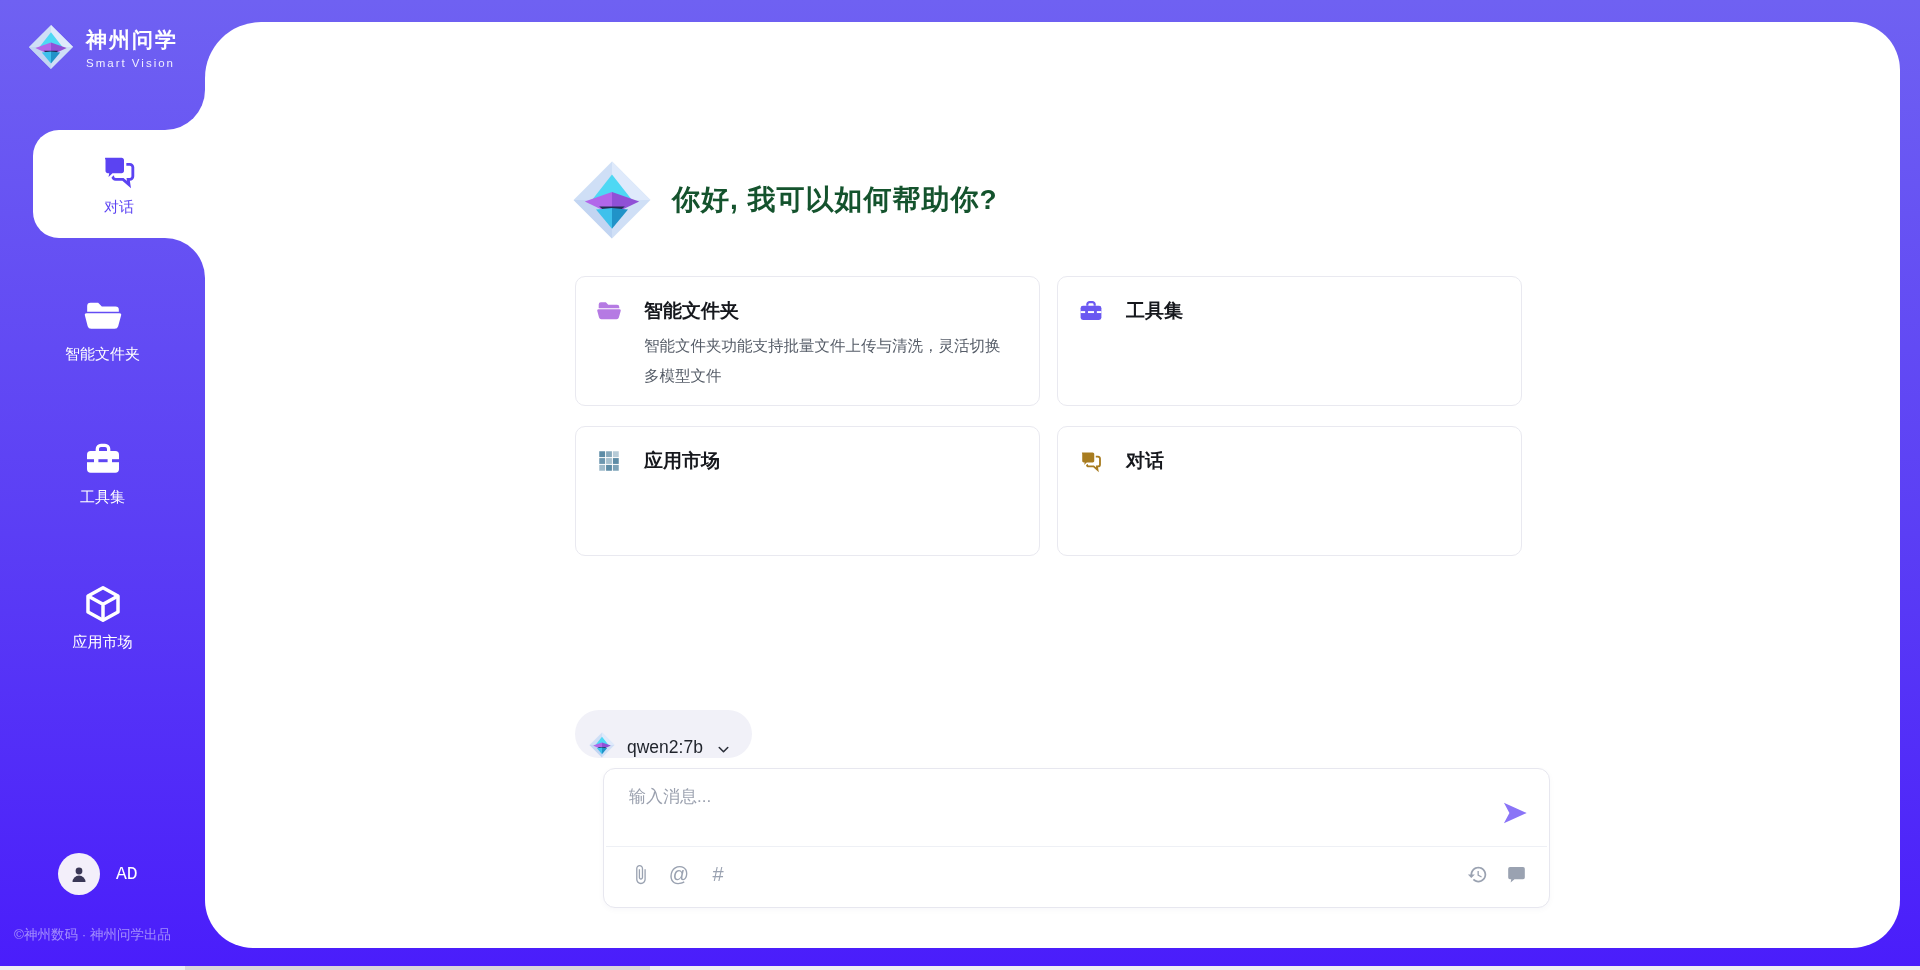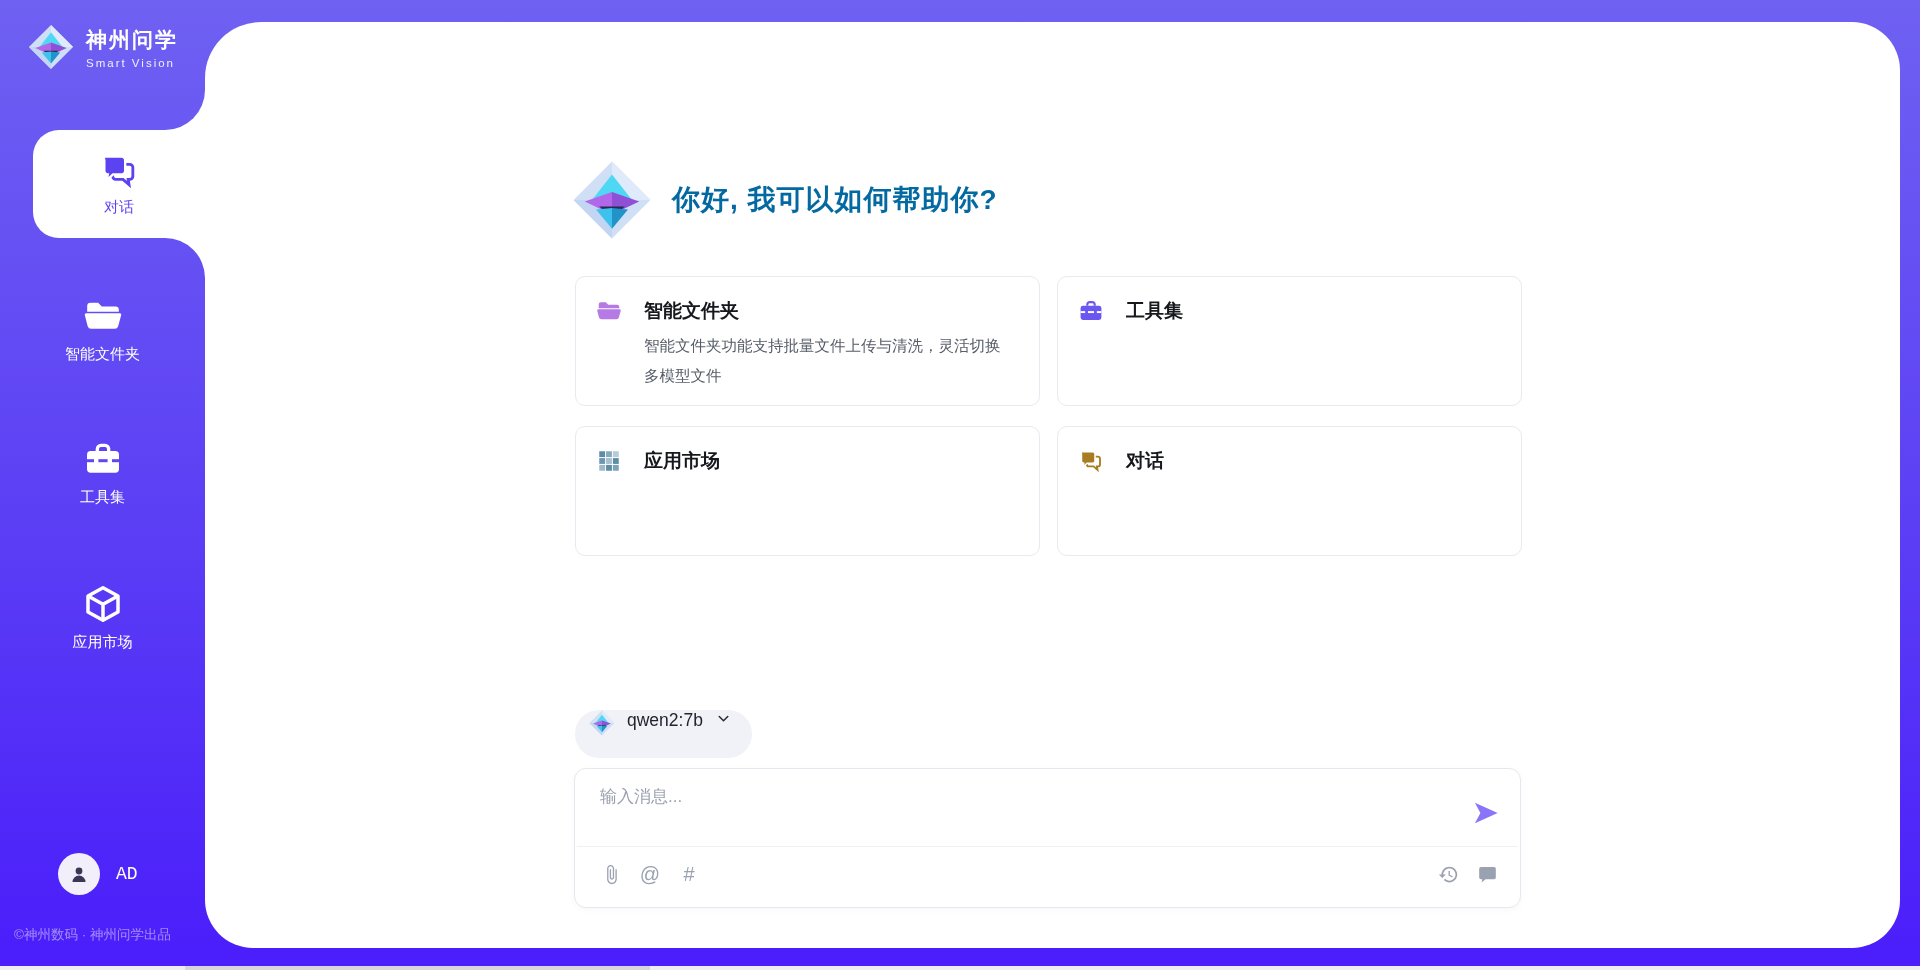--- a/index.html
+++ b/index.html
@@ -48,38 +48,38 @@
   .nav-market   { top:563px; }
   .nav-settings { top:707px; }
 
   .user-row { position:absolute; left:58px; top:853px; display:flex; align-items:center; gap:16px; cursor:pointer;font-family:Liberation Mono, monospace; }
   .avatar { width:42px; height:42px; border-radius:50%; background:#f3effa; display:flex; align-items:center; justify-content:center; }
   .user-name { color:#fff; font-size:18px; }
   .copyright { position:absolute; left:14px; top:926px; color:rgba(255,255,255,0.48); font-size:13.5px; }
 
   
   .hero { position:absolute; left:572px; top:160px; display:flex; align-items:center; gap:20px; }
-  .hero-title { font-size:28px; font-weight:bold; color:#0369a1; letter-spacing:1px; }
+  .hero-title { font-size:28px; font-weight:bold; color:#14532d; letter-spacing:1px; }
 
   
   .cards { position:absolute; left:575px; top:276px; display:grid;
     grid-template-columns:465px 465px; grid-auto-rows:130px; column-gap:17px; row-gap:20px; }
   .card { background:#fff; border:1px solid #e9e9f0; border-radius:10px; padding:21px 24px 0 20px; cursor:pointer; }
   .card-head { display:flex; align-items:center; gap:22px; }
   .card-title { font-size:19px; font-weight:bold; color:#16181d; }
   .card-desc { margin:7px 0 0 48px; font-size:15.5px; line-height:30px; color:#565d68; }
 
   
   .model-pill { position:absolute; left:575px; top:710px; height:48px;
-    display:inline-flex; align-items:flex-start; gap:12px; padding:0 20px 0 14px;
+    display:inline-flex; align-items:flex-end; gap:12px; padding:0 20px 0 14px;
     background:#f1f1f8; border-radius:24px; cursor:pointer; }
   .model-name { font-size:17.5px; color:#1f232b; }
 
   
-  .composer { position:absolute; left:574px; top:768px; width:947px; height:140px;
+  .composer { position:absolute; left:603px; top:768px; width:947px; height:140px;
     background:#fff; border:1px solid #e7e7ef; border-radius:12px; box-shadow:0 2px 6px rgba(40,40,90,0.03); }
   .composer textarea { position:absolute; left:25px; top:16px; width:840px; height:56px;
     border:none; outline:none; resize:none; font-family:"Liberation Sans",sans-serif;
     font-size:17px; color:#333; background:transparent; }
   .composer textarea::placeholder { color:#9aa0ae; }
   .send-btn { position:absolute; right:20px; top:30px; width:28px; height:28px; border:none; background:none; cursor:pointer; }
   .composer-divider { position:absolute; left:2px; right:2px; top:77px; height:1px; background:#eef0f5; }
   .composer-toolbar { position:absolute; left:25px; right:22px; top:93px; display:flex; align-items:center; }
   .tool-btn { border:none; background:none; cursor:pointer; color:#9aa2b1; margin-right:17px;
     display:flex; align-items:center; justify-content:center; width:22px; height:24px; }

